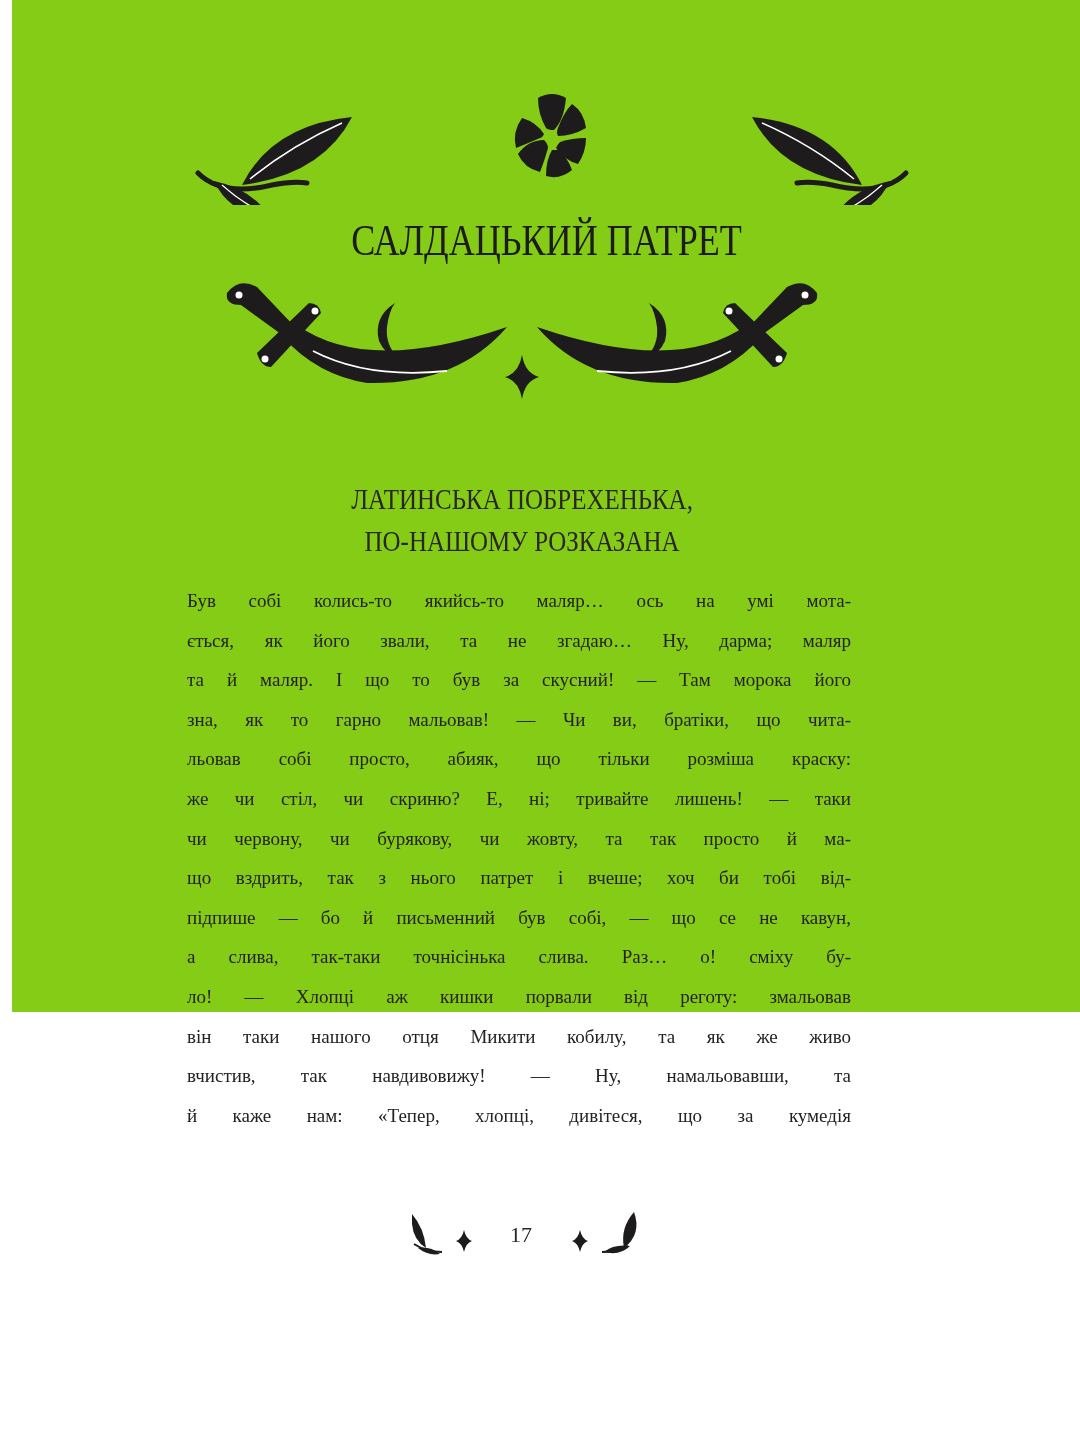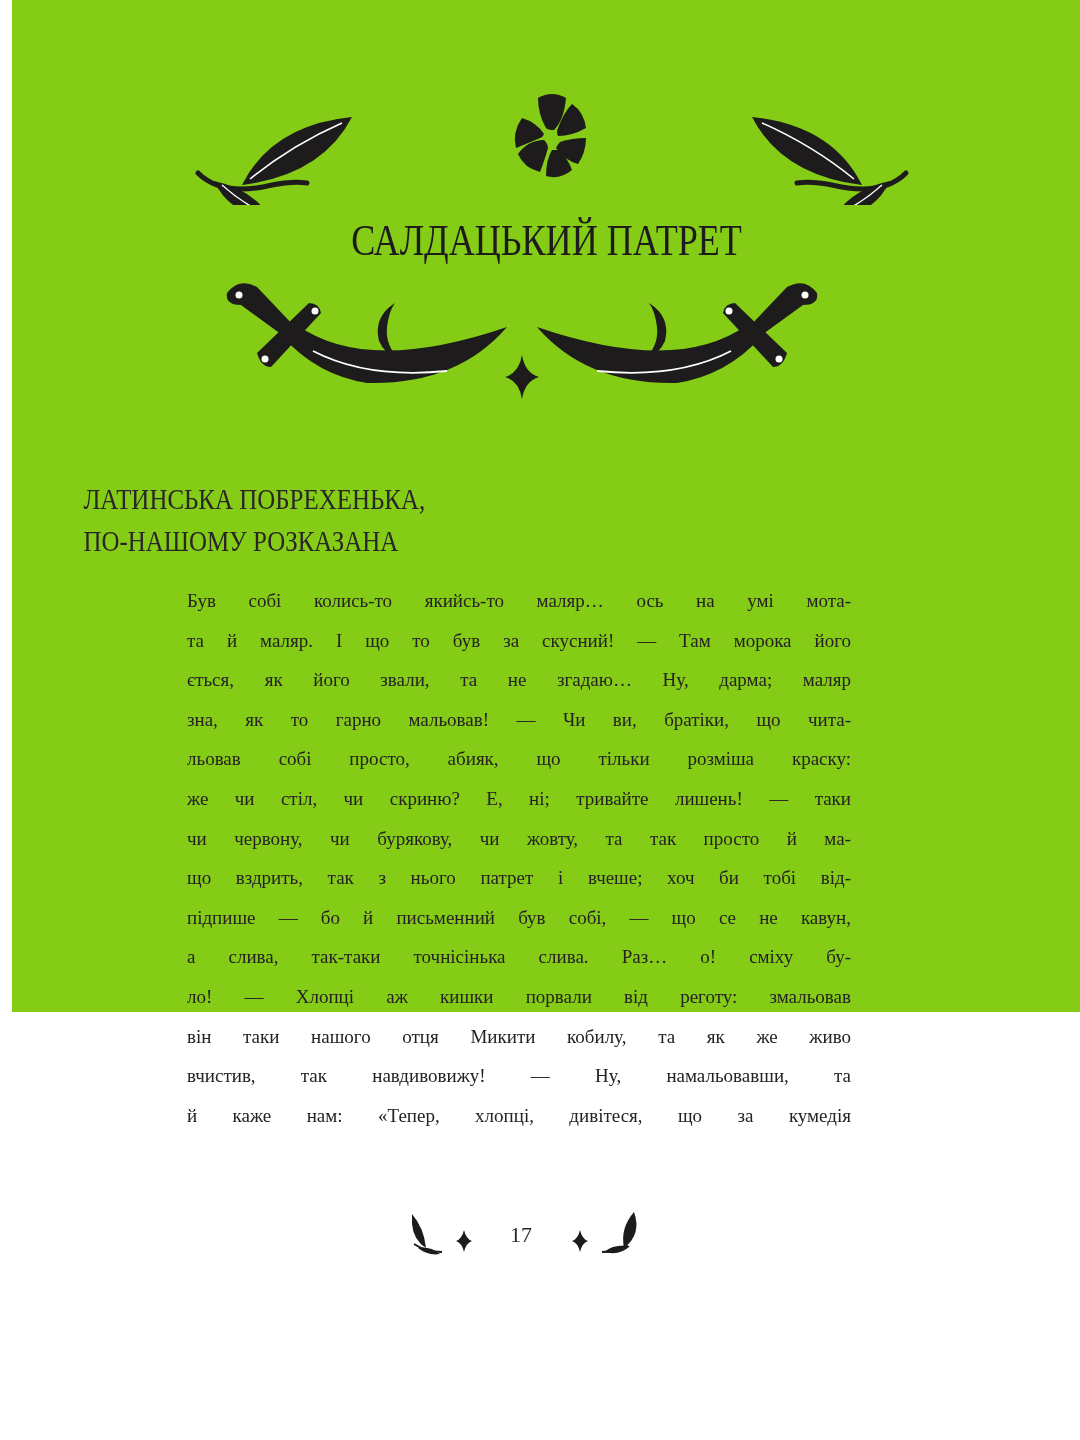--- a/index.html
+++ b/index.html
@@ -5,21 +5,21 @@
   html, body { margin: 0; padding: 0; background: #ffffff; }
   body { width: 1080px; height: 1440px; position: relative; overflow: hidden; }
   .page { position: absolute; left: 12px; top: 0; width: 1080px; height: 1012px; background: #84cc16; color: #1e1b1c; }
 
   .ornament-top { position: absolute; left: 170px; top: 85px; width: 740px; height: 120px; }
   .title { position: absolute; left: 0; top: 215px; width: 1080px; text-align: center;
     font-family: "Liberation Serif", "DejaVu Serif", serif; font-size: 44px; letter-spacing: 0px;
     color: #1e1b1c; transform: scaleX(0.82); transform-origin: 510px 0; }
   .ornament-daggers { position: absolute; left: 205px; top: 275px; width: 610px; height: 130px; }
 
-  .subtitle { position: absolute; left: 0; top: 478px; width: 1020px; 
+  .subtitle { position: absolute; left: 0; top: 478px; width: 1020px; text-align: center;
     font-family: "Liberation Serif", "DejaVu Serif", serif; font-size: 29px; line-height: 42px;
     color: #2a2627; }
   .subtitle span { display: block; transform: scaleX(0.86); }
 
   .body-text { position: absolute; left: 175px; top: 581px; width: 664px;
     font-family: "Liberation Serif", "DejaVu Serif", serif; font-size: 19px; line-height: 39.6px;
     color: #262223; }
   .line { display: block; white-space: nowrap; text-align: justify; text-align-last: justify; height: 39.6px; }
 
   .footer { position: absolute; left: 400px; top: 1208px; width: 260px; height: 60px; }
@@ -99,22 +99,22 @@
     </svg>
   </div>
 
   <div class="subtitle">
     <span>ЛАТИНСЬКА ПОБРЕХЕНЬКА,</span>
     <span>ПО-НАШОМУ РОЗКАЗАНА</span>
   </div>
 
   <div class="body-text">
     <span class="line">Був собі колись-то якийсь-то маляр… ось на умі мота-</span>
+    <span class="line">ється, як його звали, та не згадаю… Ну, дарма; маляр</span>
     <span class="line">та й маляр. І що то був за скусний! — Там морока його</span>
-    <span class="line">ється, як його звали, та не згадаю… Ну, дарма; маляр</span>
     <span class="line">зна, як то гарно мальовав! — Чи ви, братіки, що чита-</span>
     <span class="line">льовав собі просто, абияк, що тільки розміша краску:</span>
     <span class="line">же чи стіл, чи скриню? Е, ні; тривайте лишень! — таки</span>
     <span class="line">чи червону, чи бурякову, чи жовту, та так просто й ма-</span>
     <span class="line">що вздрить, так з нього патрет і вчеше; хоч би тобі від-</span>
     <span class="line">підпише — бо й письменний був собі, — що се не кавун,</span>
     <span class="line">а слива, так-таки точнісінька слива. Раз… о! сміху бу-</span>
     <span class="line">ло! — Хлопці аж кишки порвали від реготу: змальовав</span>
     <span class="line">він таки нашого отця Микити кобилу, та як же живо</span>
     <span class="line">вчистив, так навдивовижу! — Ну, намальовавши, та</span>

